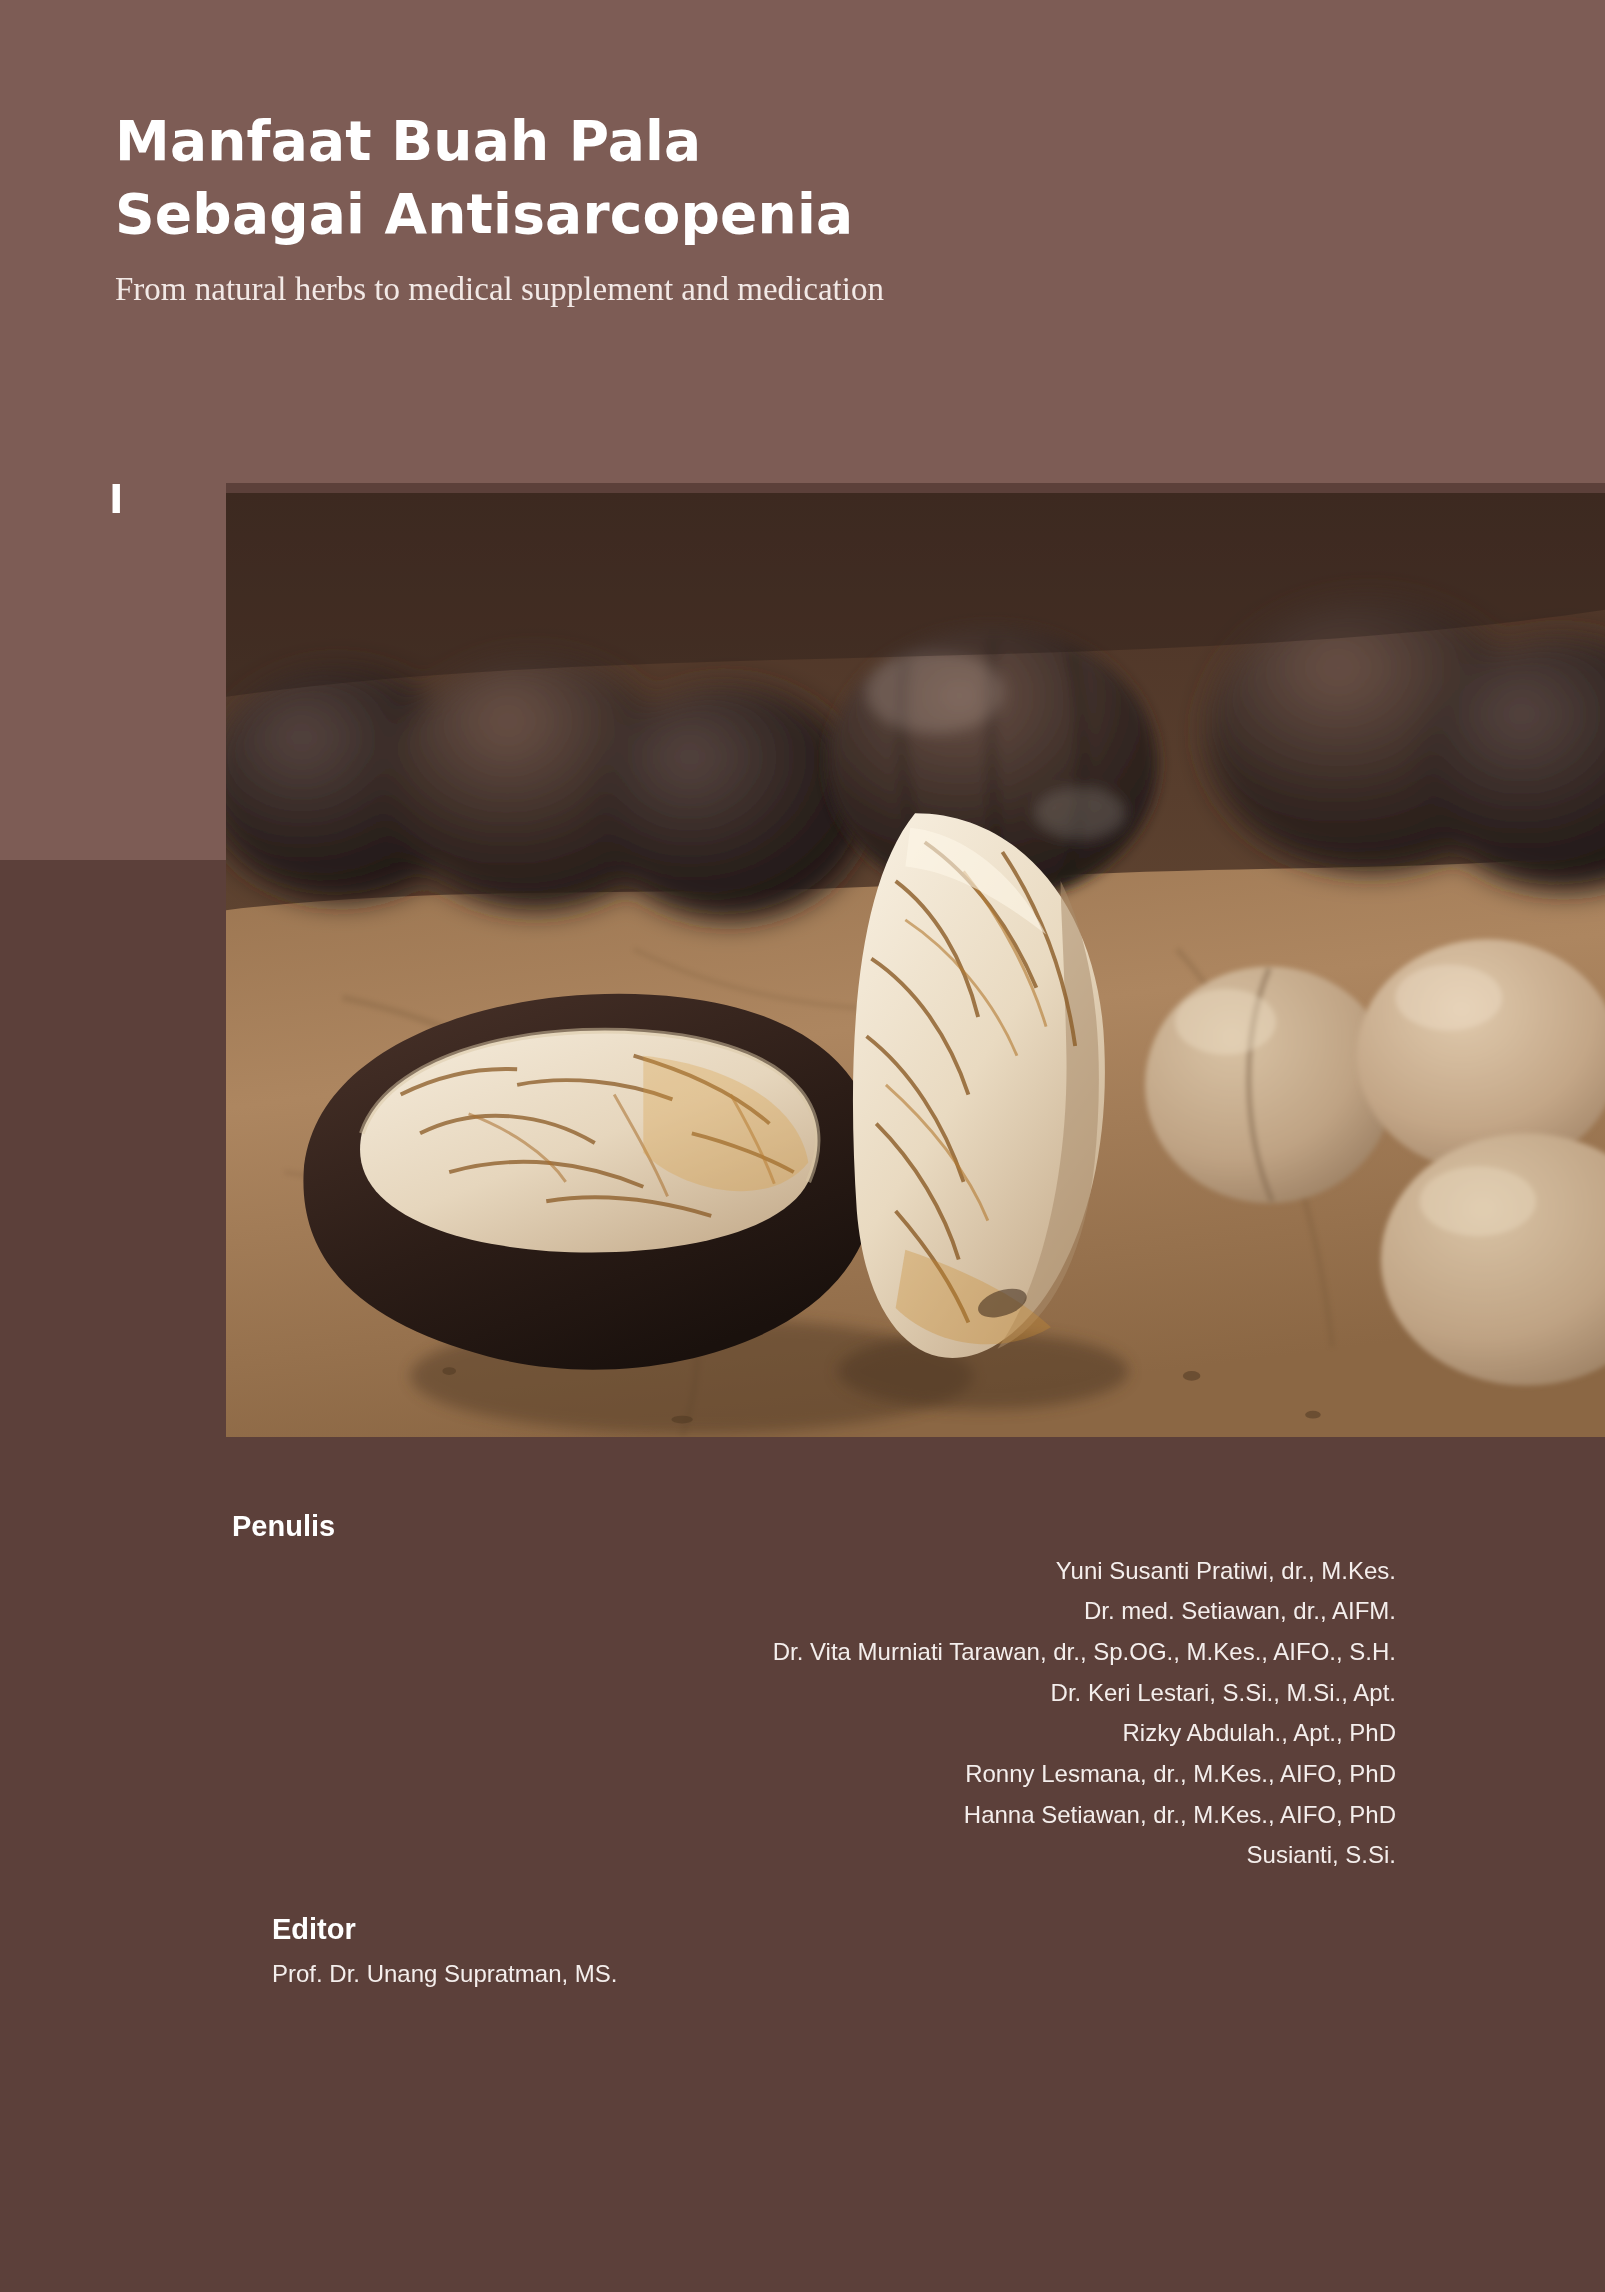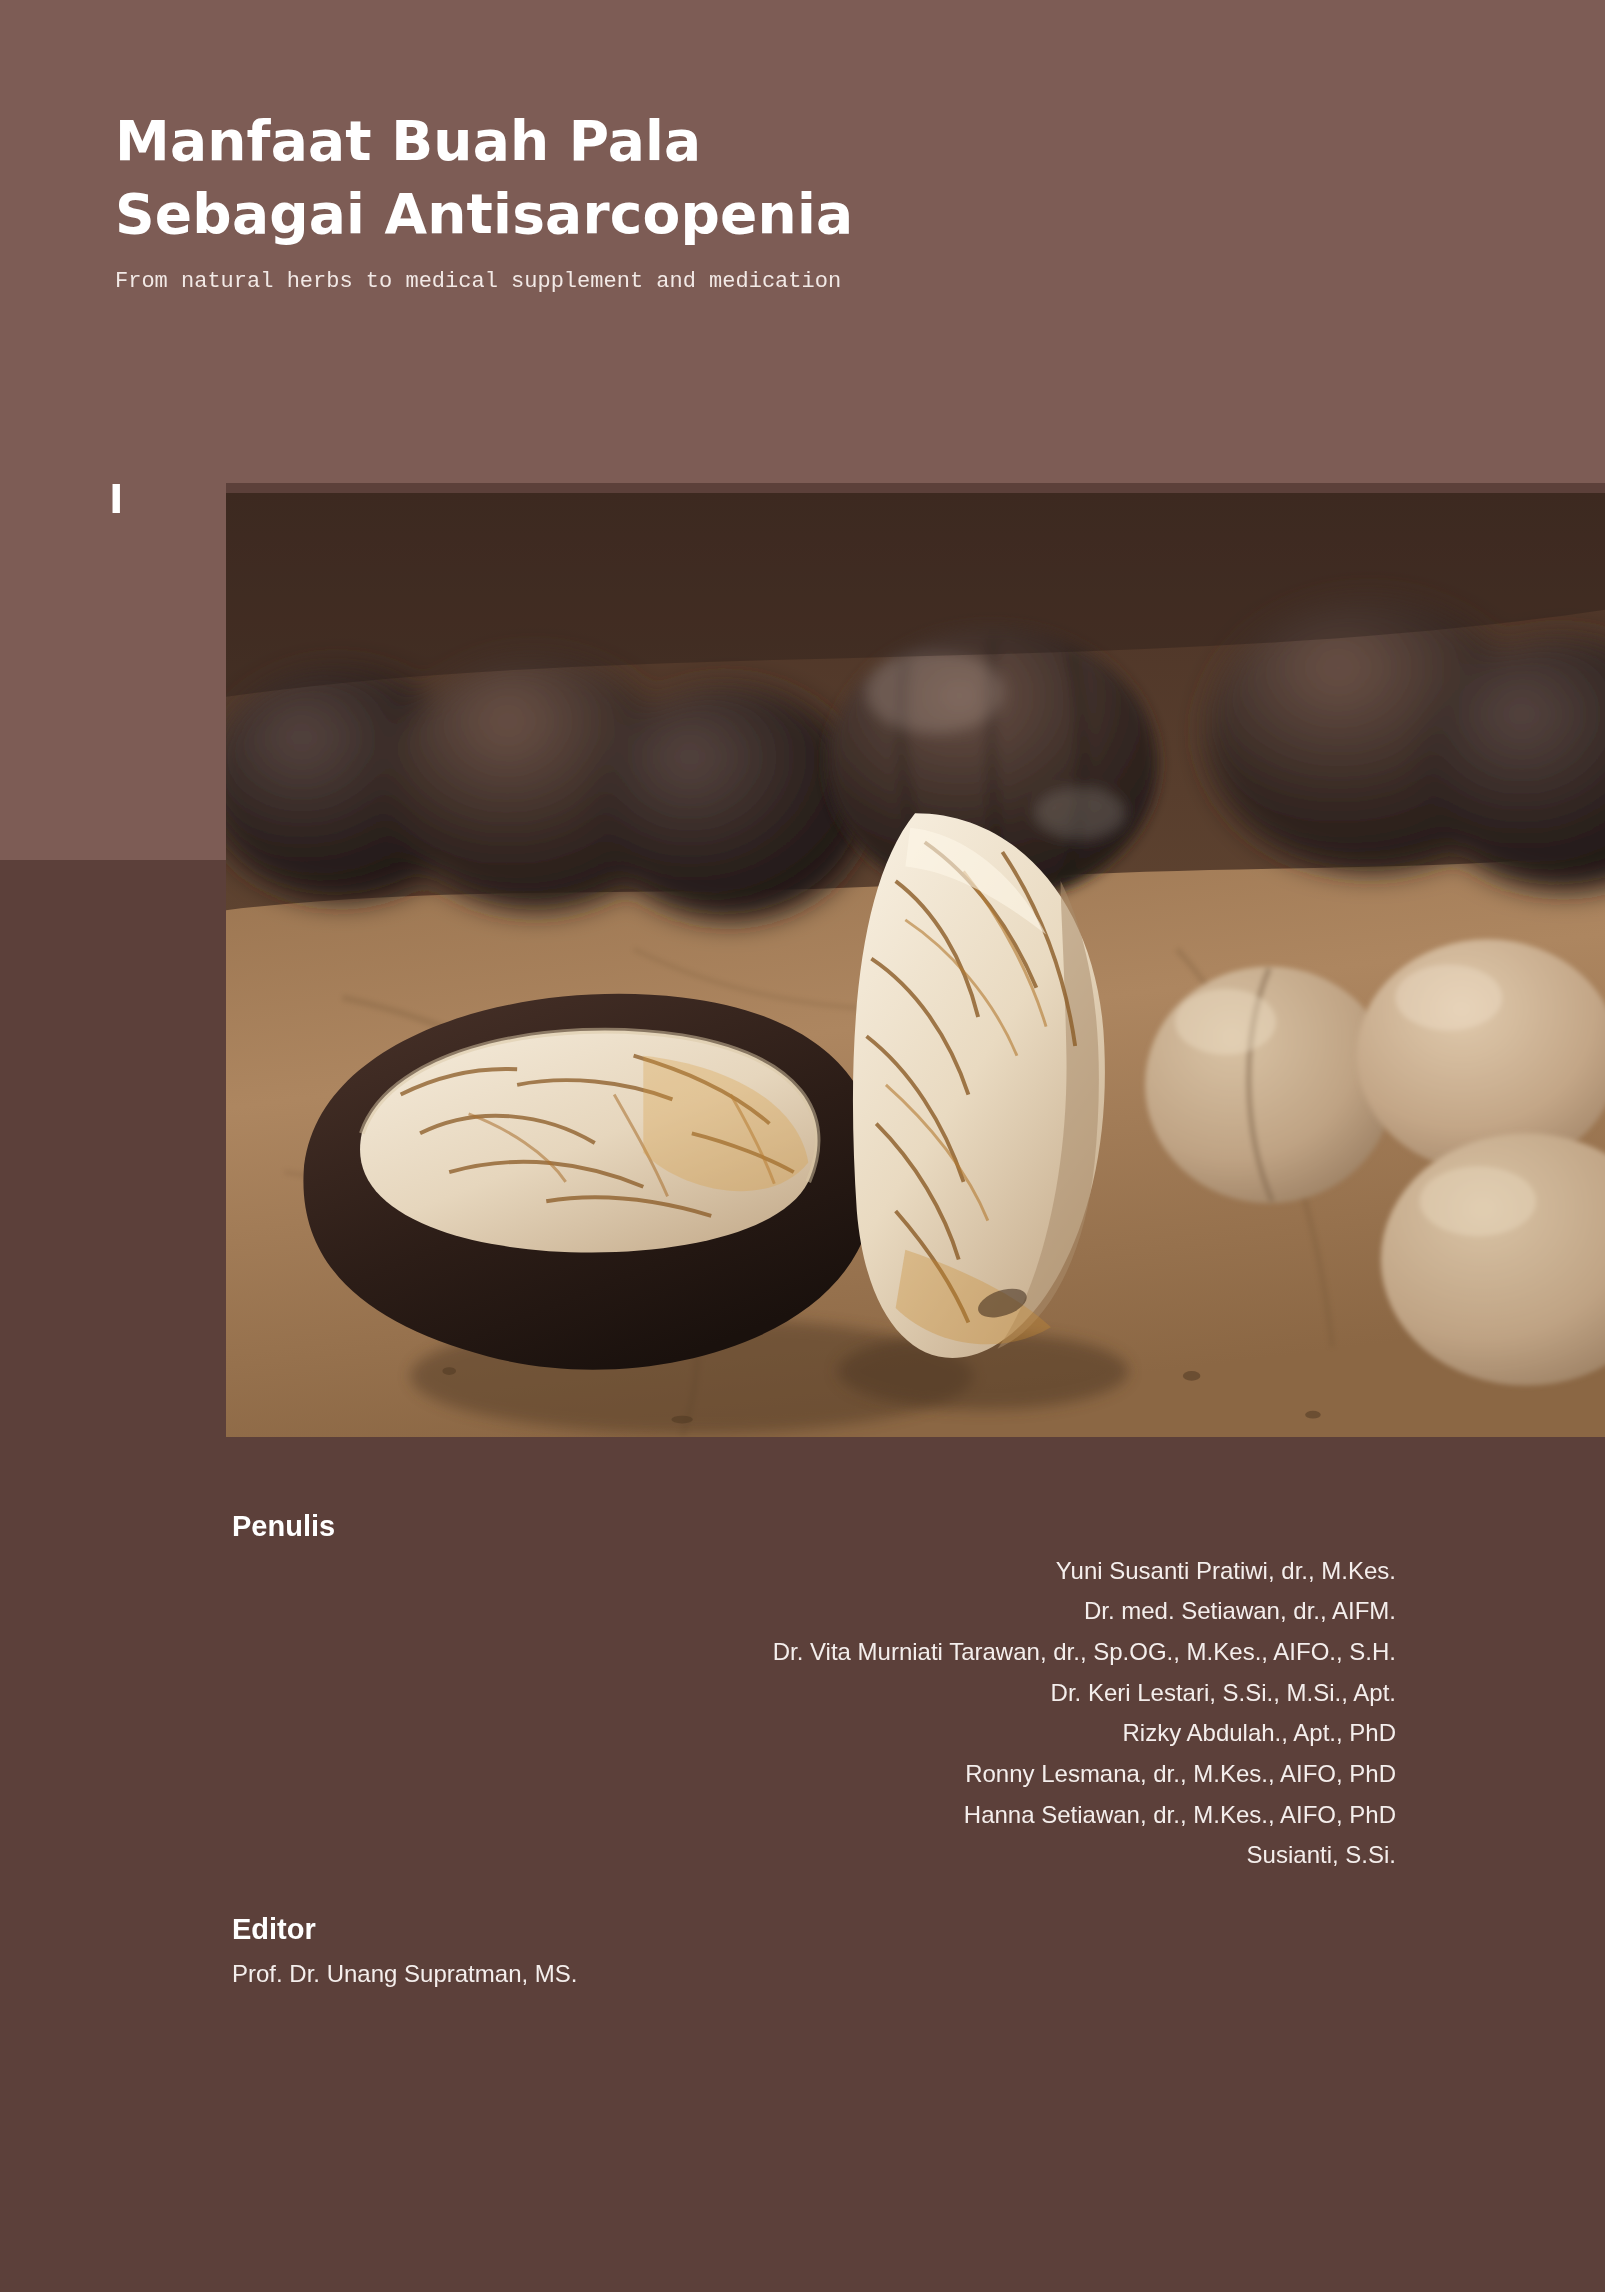--- a/index.html
+++ b/index.html
@@ -53,23 +53,23 @@
     font-weight: bold;
     font-size: 55px;
     line-height: 1.32;
     color: #ffffff;
     letter-spacing: 0.2px;
     margin: 0;
     white-space: pre-line;
   }
   .book-subtitle {
     margin: 17.5px 0 0 0;
-    font-family: Liberation Mono, monospace;
+    font-family: Liberation Serif, serif;
     font-weight: 400;
-    font-size: 22px;
+    font-size: 33px;
     line-height: 1.3;
     color: #f2e9e6;
   }
   
   .side-glyph {
     position: absolute;
     left: 109px;
     top: 480px;
     font-family: "DejaVu Sans", sans-serif;
     font-weight: bold;
@@ -114,20 +114,21 @@
   .credits-list li {
     font-family: "Liberation Sans", sans-serif;
     font-size: 24px;
     line-height: 1.37;
     color: #f4eeec;
     margin: 0 0 7.8px 0;
     text-align: right;
   }
   .editor-block {
     margin-top: 41px;
+    margin-left: 40px;
   }
   .editor-name {
     font-family: "Liberation Sans", sans-serif;
     font-size: 24px;
     line-height: 1.37;
     color: #f4eeec;
     margin: 0;
   }
 </style>
 </head>

